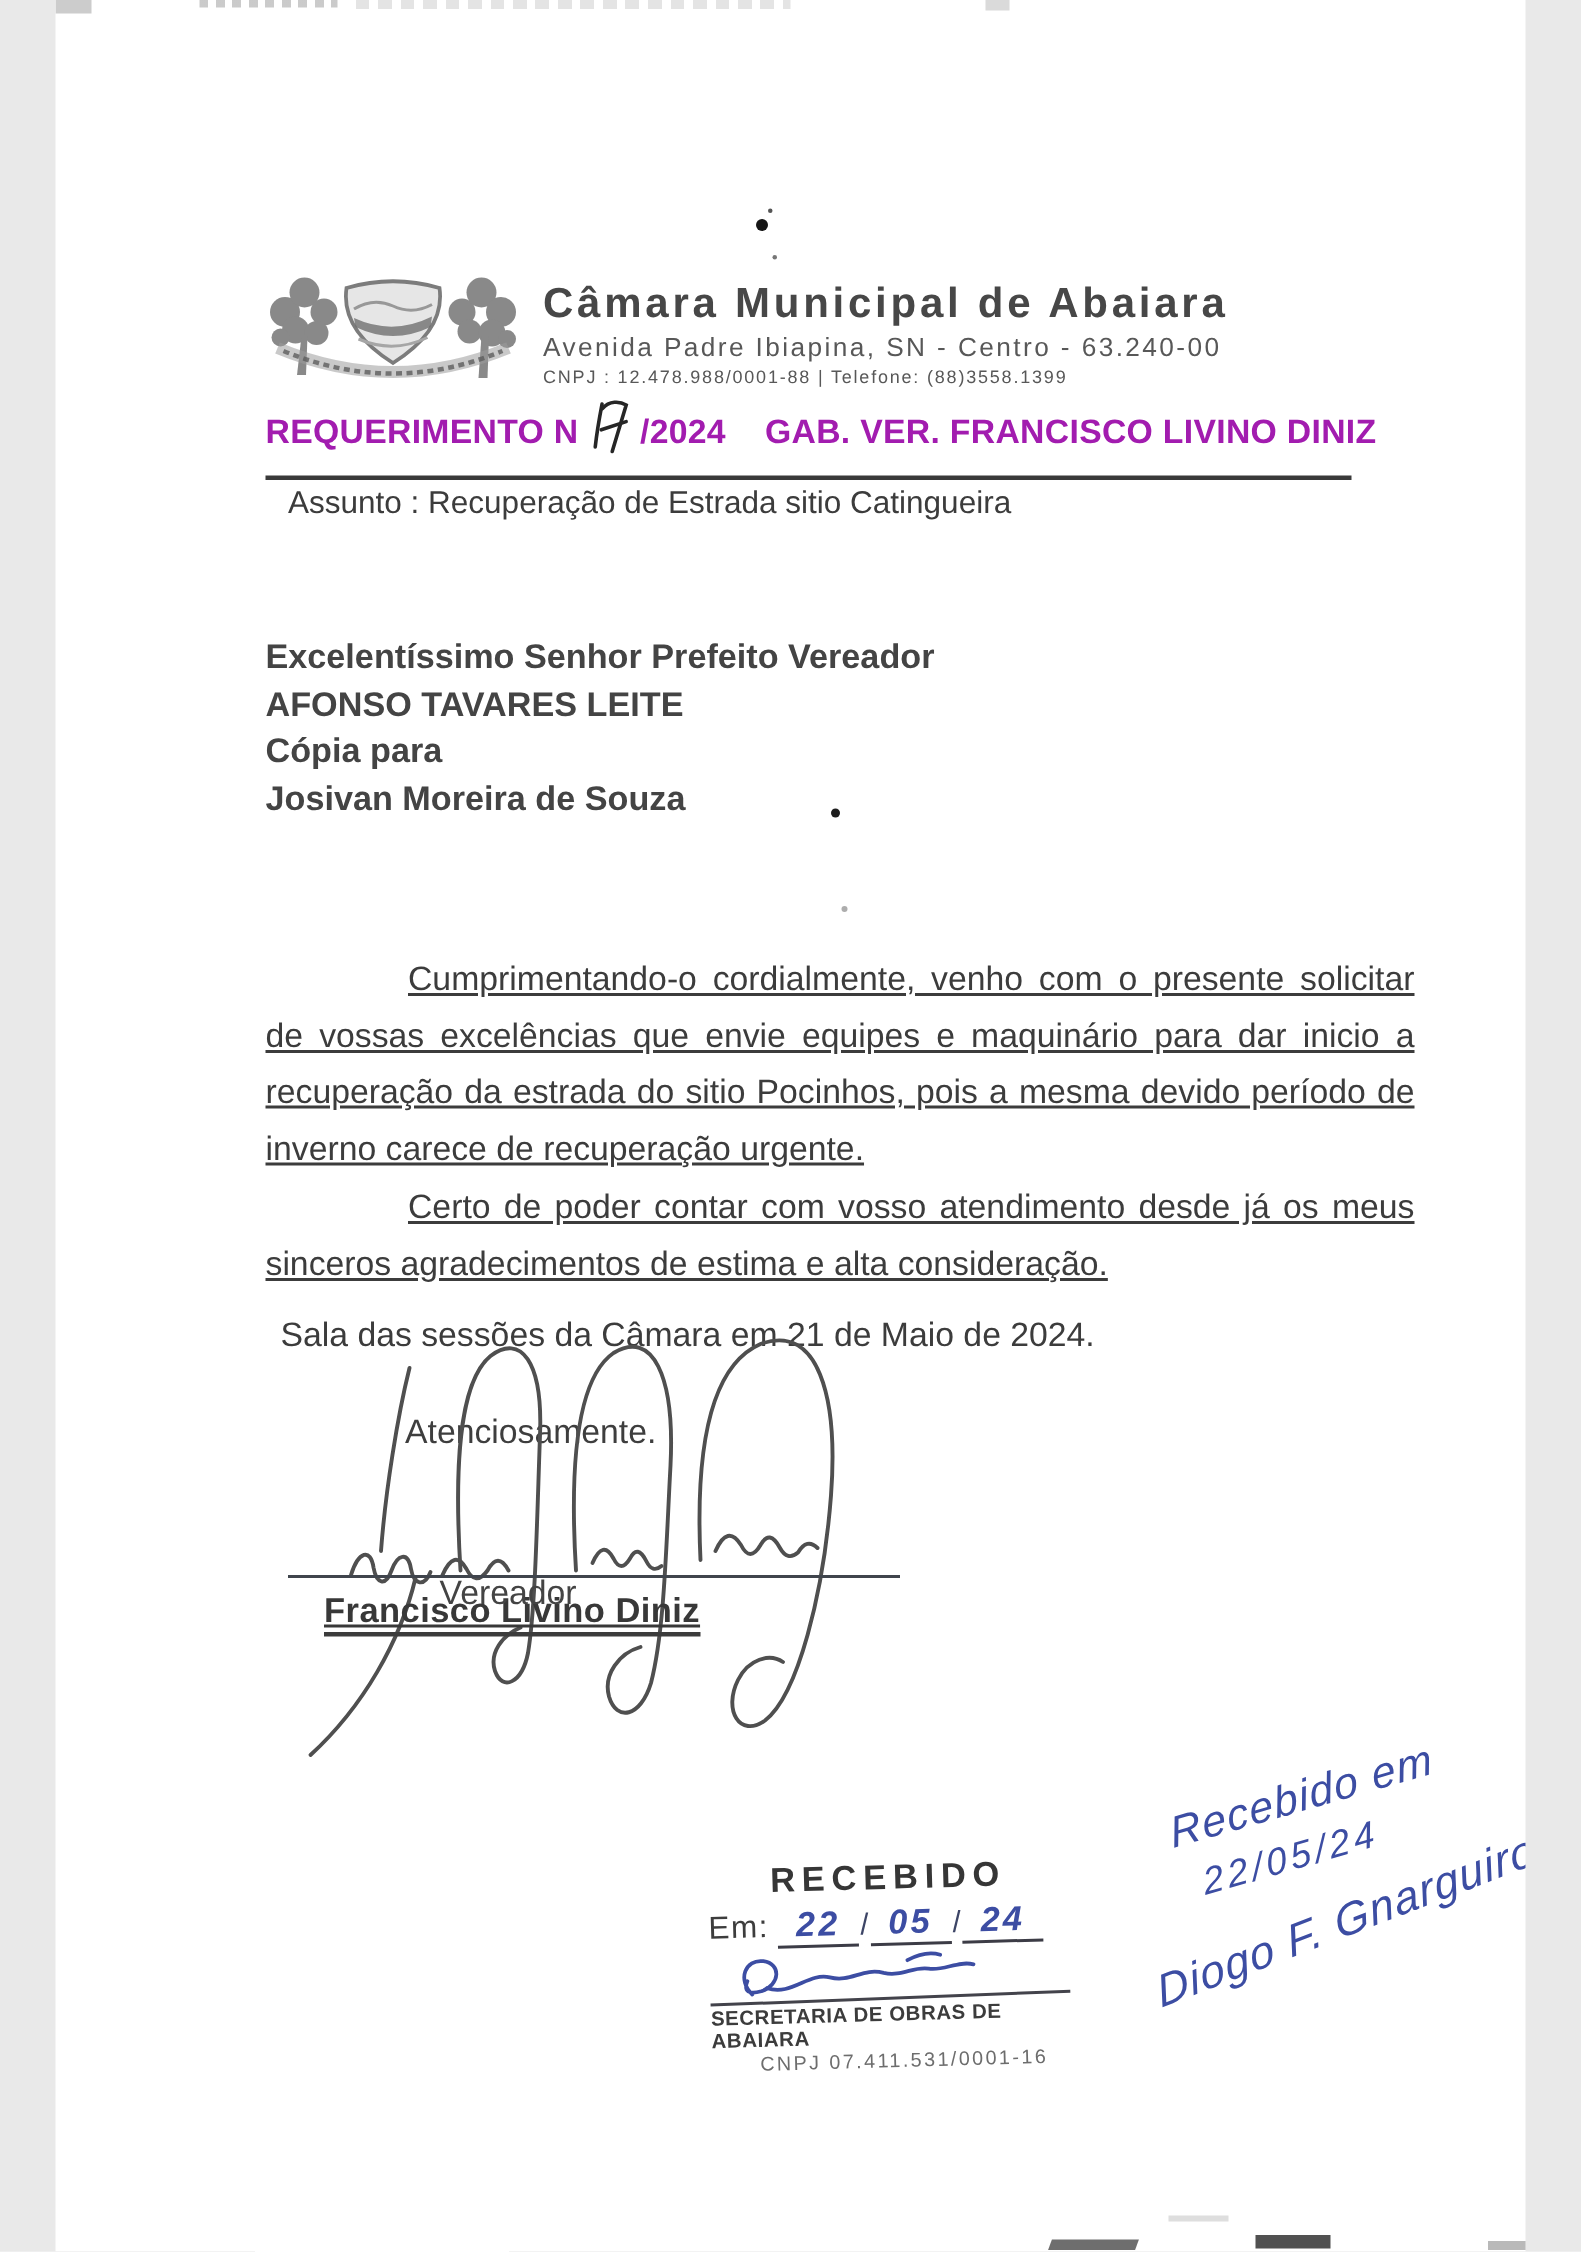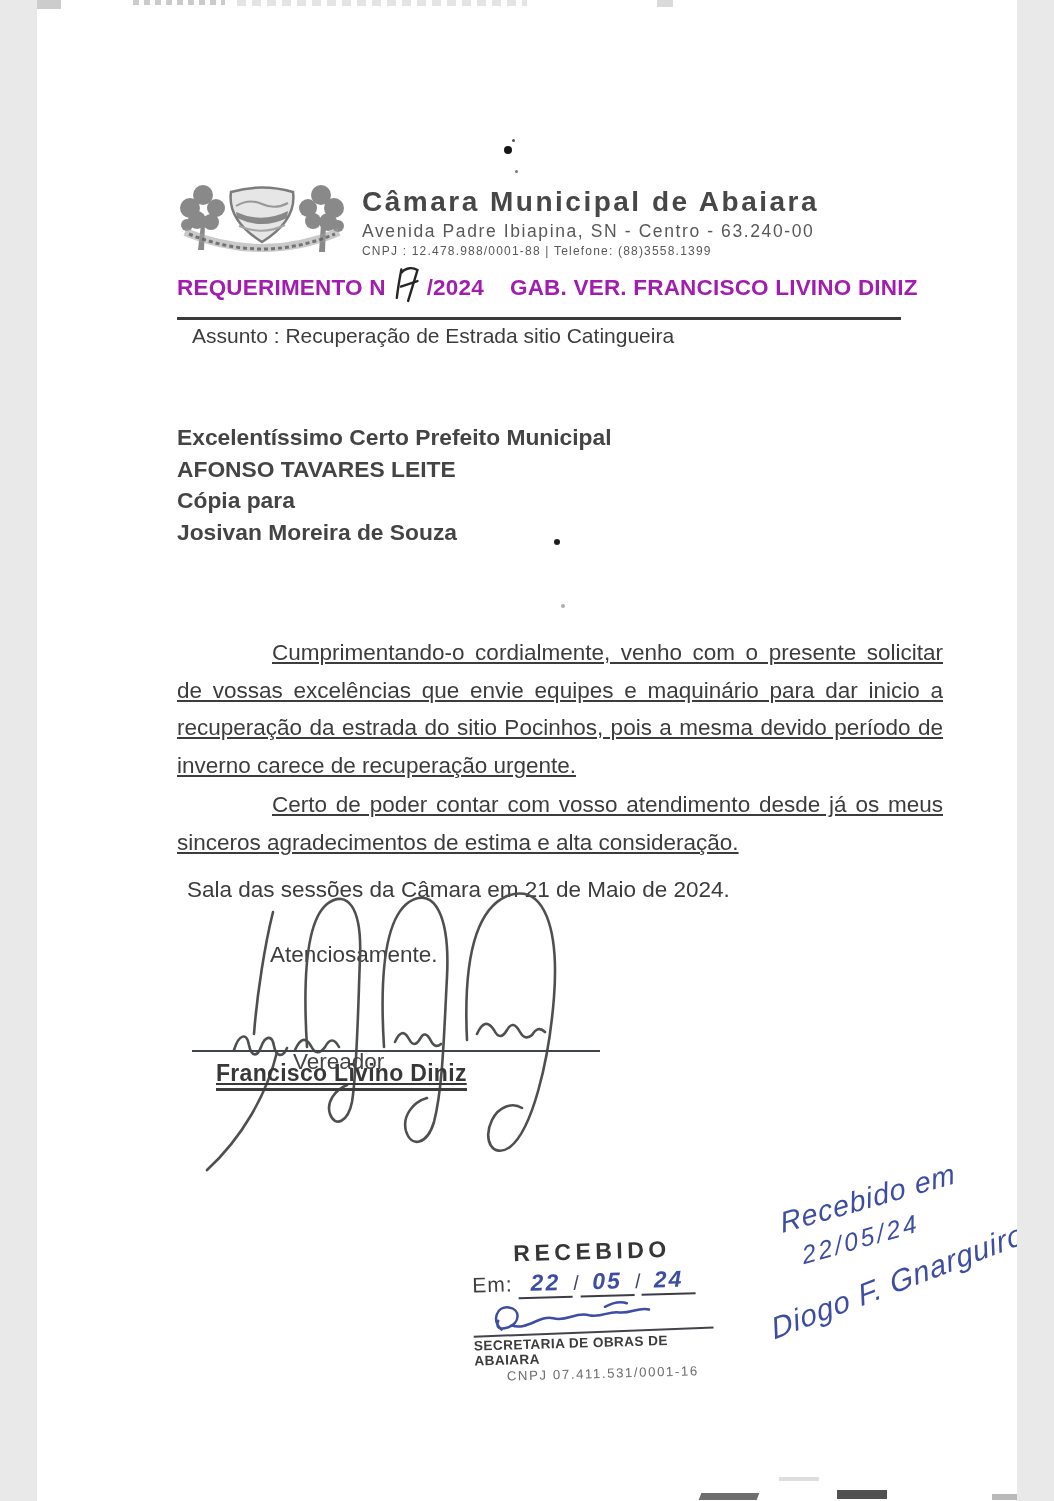--- a/index.html
+++ b/index.html
@@ -134,21 +134,21 @@
           <path d="M6 31 C8 21 11 10 13 3"></path>
           <path d="M13 6 C18 1 25 2 29 5 L17 35"></path>
           <path d="M11 20 L28 16"></path>
         </g>
         </svg></span><span>/2024</span><span class="title-office">GAB. VER. FRANCISCO LIVINO DINIZ</span>
   </div>
 
   <div class="subject">Assunto : Recuperação de Estrada sitio Catingueira</div>
 
   <div class="recipients">
-    <div>Excelentíssimo Certo Prefeito Municipal</div>
+    <div>Excelentíssimo Senhor Prefeito Vereador</div>
     <div>AFONSO TAVARES LEITE</div>
     <div>Cópia para</div>
     <div>Josivan Moreira de Souza</div>
   </div>
 
   <div class="para para1">Cumprimentando-o cordialmente,  venho com o presente solicitar de vossas excelências que envie equipes e maquinário para dar inicio a recuperação da estrada do sitio Pocinhos, pois a mesma devido período de  inverno carece de recuperação urgente.</div>
   <div class="para para2">Certo de poder contar com vosso atendimento desde já os meus sinceros agradecimentos de estima e alta consideração.</div>
 
   <div class="dateline">Sala das sessões da Câmara em 21 de Maio de 2024.</div>
   <div class="closing">Atenciosamente.</div>

